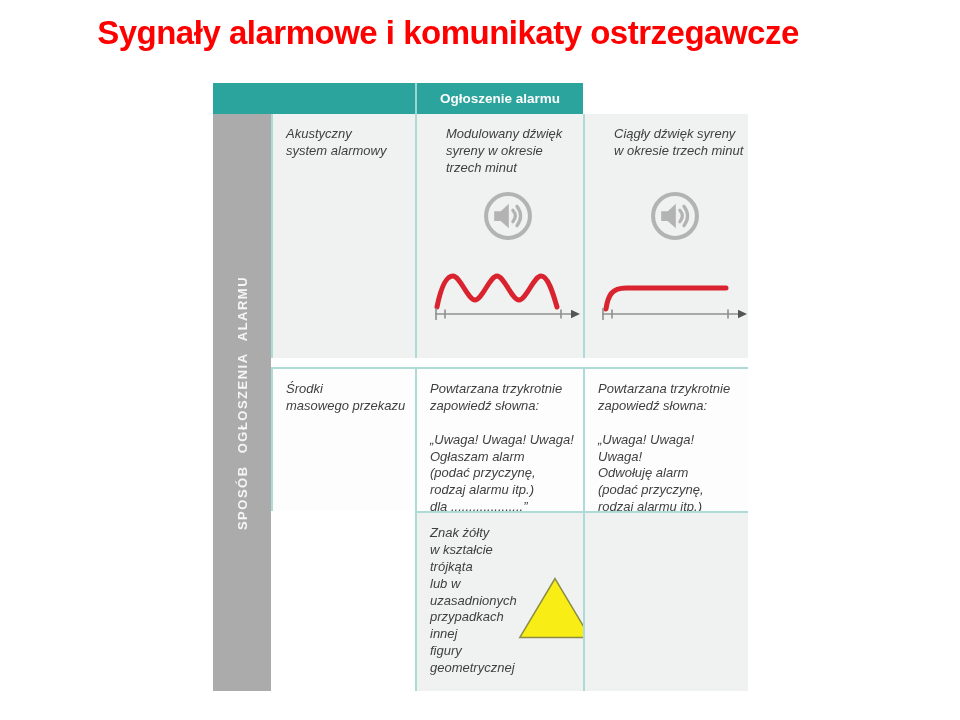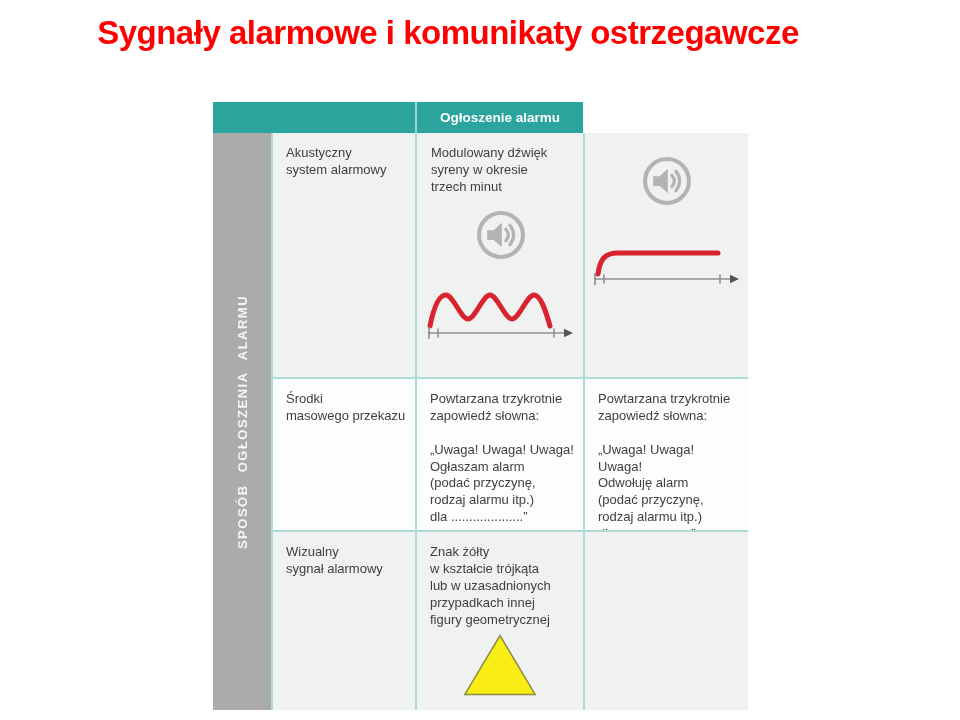--- a/index.html
+++ b/index.html
@@ -7,21 +7,21 @@
   .slide {
     position:relative; width:960px; height:720px; background:#ffffff;
     font-family:"Liberation Sans", sans-serif; overflow:hidden;
   }
   .slide-title {
     position:absolute; top:14px; left:0; width:896px;
     text-align:center; font-size:33px; font-weight:bold;
     letter-spacing:-0.5px; color:#fe0000; line-height:1.15;
   }
   .alarm-table {
-    position:absolute; left:213px; top:102px; width:535px; height:608px;
+    position:absolute; left:213px; top:83px; width:535px; height:608px;
     display:grid;
     grid-template-columns:58px 144px 168px 165px;
     grid-template-rows:31px 244px 153px 180px;
     grid-template-areas:
       "hdre hdre hdra hdrc"
       "side m1 a1 c1"
       "side m2 a2 c2"
       "side m3 a3 c3";
   }
   .alarm-table > div { box-sizing:border-box; }
@@ -34,32 +34,32 @@
   .hdr-cancel { grid-area:hdrc; border-left:2px solid rgba(255,255,255,0.55); }
   .side-strip { grid-area:side; background:#ababab; position:relative; }
   .side-label {
     position:absolute; top:50%; left:50%;
     transform:translate(-50%,-50%) rotate(-90deg);
     white-space:nowrap; color:#f5f5f5; font-weight:bold; font-size:13px;
     letter-spacing:1.5px; word-spacing:7px;
   }
   .cell { padding:12px 8px 0 13px; font-size:13px; line-height:1.3; color:#3f3f3f; }
   .row-a { background:#f0f1f1; }
-  .row-b { background:#fdfdfd; }
+  .row-b { background:#fdfdfd;margin-top:9px; }
   .vline { border-left:2px solid #aedbd6; }
   .hline { border-top:2px solid #aedbd6; }
-  .ml { white-space:pre-line; }
+  .ml { white-space:pre-line;font-style:italic; }
   .m1 { grid-area:m1; } .a1 { grid-area:a1; } .c1 { grid-area:c1; }
   .m2 { grid-area:m2; } .a2 { grid-area:a2; } .c2 { grid-area:c2; }
   .m3 { grid-area:m3; } .a3 { grid-area:a3; } .c3 { grid-area:c3; }
-  .acoustic-cell { display:flex; flex-direction:column; align-items:center; padding-left:1px; padding-right:0; }
+  .acoustic-cell { display:flex; flex-direction:column; align-items:center; padding-left:16px; padding-right:0; }
   .acoustic-cell .ml { align-self:flex-start; padding-left:13px; height:54px; }
   .speaker-wrap { margin-top:10px; }
   .graph-wrap { margin-top:16px; }
-  .visual-cell { display:flex; flex-direction:column; align-items:center; padding-left:0; padding-right:0; }
+  .visual-cell { display:flex; flex-direction:row; align-items:center; padding-left:0; padding-right:0; }
   .visual-cell .ml { align-self:flex-start; padding-left:13px; }
   .triangle-wrap { margin-top:4px; }
 </style>
 </head>
 <body>
 
 <div class="slide">
 
   <div class="slide-title">Sygnały alarmowe i komunikaty ostrzegawcze</div>
 
@@ -97,20 +97,22 @@
           <line x1="2" y1="51" x2="139" y2="51" stroke="#8f8f8f" stroke-width="1.6"></line>
           <line x1="3" y1="45" x2="3" y2="57" stroke="#8f8f8f" stroke-width="1.6"></line>
           <line x1="12" y1="46.5" x2="12" y2="55.5" stroke="#8f8f8f" stroke-width="1.6"></line>
           <line x1="128" y1="46.5" x2="128" y2="55.5" stroke="#8f8f8f" stroke-width="1.6"></line>
           <polygon points="147,51 138,46.8 138,55.2" fill="#555555"></polygon>
         </svg>
       </div>
     </div>
 
     <div class="cell row-a vline c1 acoustic-cell">
+      <div class="ml">Ciągły dźwięk syreny
+w okresie trzech minut</div>
       <div class="speaker-wrap">
         <svg width="52" height="52" viewBox="0 0 64 64">
           <circle cx="32" cy="32" r="27" fill="none" stroke="#b3b3b3" stroke-width="5"></circle>
           <polygon points="15,26 23,26 33,17 33,47 23,38 15,38" fill="#b3b3b3"></polygon>
           <path d="M38 25 Q44 32 38 39" fill="none" stroke="#b3b3b3" stroke-width="4" stroke-linecap="round"></path>
           <path d="M43 20 Q52 32 43 44" fill="none" stroke="#b3b3b3" stroke-width="4" stroke-linecap="round"></path>
         </svg>
       </div>
       <div class="graph-wrap">
         <svg width="150" height="58" viewBox="0 0 150 58">
@@ -142,24 +144,20 @@
       <div class="ml">Powtarzana trzykrotnie
 zapowiedź słowna:
 
 „Uwaga! Uwaga! Uwaga!
 Odwołuję alarm
 (podać przyczynę,
 rodzaj alarmu itp.)
 dla ....................”</div>
     </div>
 
-    <div class="cell row-a vline hline m3">
-      <div class="ml">Wizualny
-sygnał alarmowy</div>
-    </div>
     <div class="cell row-a vline hline a3 visual-cell">
       <div class="ml">Znak żółty
 w kształcie trójkąta
 lub w uzasadnionych
 przypadkach innej
 figury geometrycznej</div>
       <div class="triangle-wrap">
         <svg width="76" height="66" viewBox="0 0 80 68">
           <polygon points="40,3 77,65 3,65" fill="#f8ee15" stroke="#8c8c46" stroke-width="1.6"></polygon>
         </svg>

